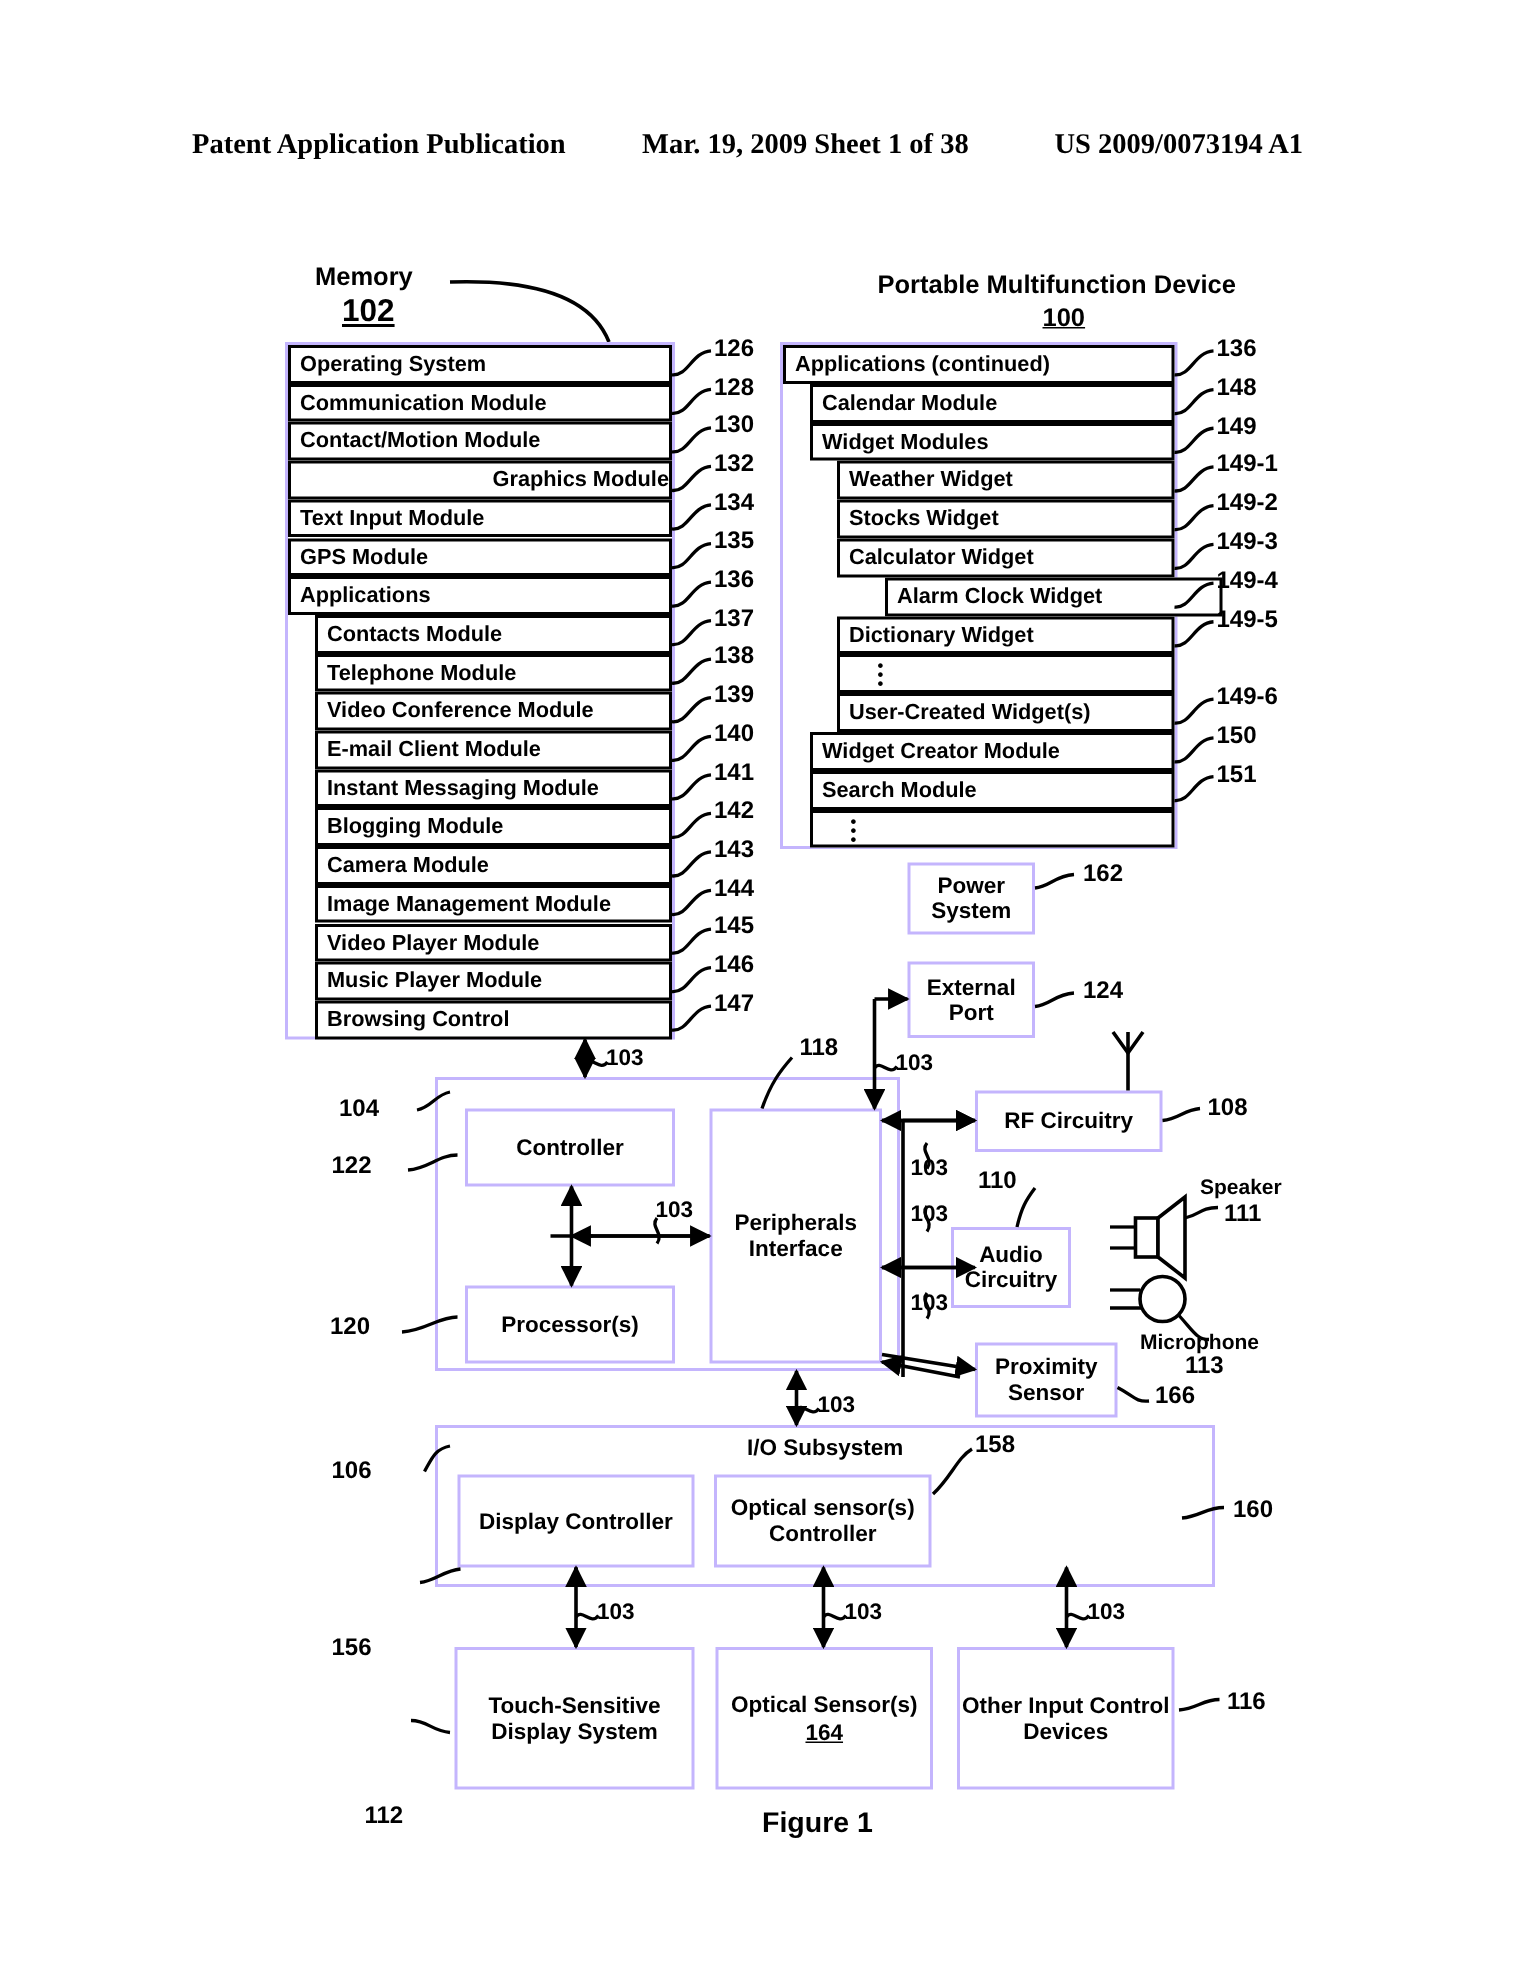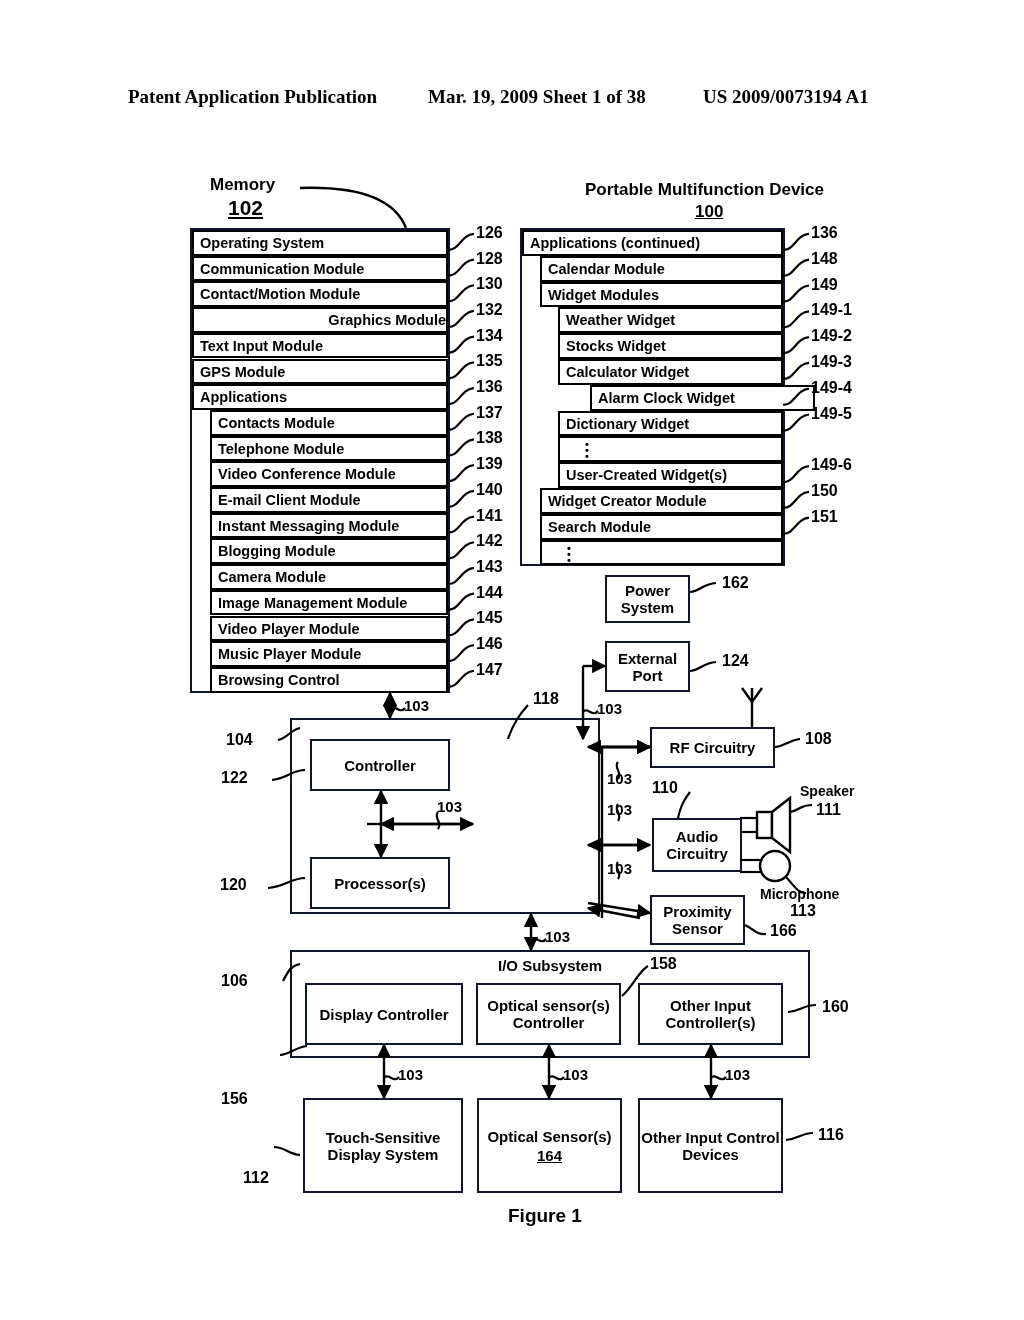--- a/index.html
+++ b/index.html
@@ -12,21 +12,21 @@
   .hdr{position:absolute;left:0;top:86px;width:1024px;
        font-family:"Liberation Serif",serif;font-weight:bold;font-size:19px;}
   .hdr .h1{position:absolute;left:128px;top:0;white-space:nowrap;}
   .hdr .h2{position:absolute;left:428px;top:0;white-space:nowrap;}
   .hdr .h3{position:absolute;left:703px;top:0;white-space:nowrap;}
 
   
   .lbl{position:absolute;font-weight:bold;font-size:15px;white-space:nowrap;}
   .num{position:absolute;font-weight:bold;font-size:16px;white-space:nowrap;}
   .cap{position:absolute;font-weight:bold;font-size:19px;white-space:nowrap;}
-  .box{position:absolute;border:2px solid #0f172a;box-sizing:border-box;background:#fff;}
+  .box{position:absolute;border:2px solid #c4b5fd;box-sizing:border-box;background:#fff;}
   .row{position:absolute;border:2px solid #000;box-sizing:border-box;background:#fff;
        font-weight:bold;font-size:14.5px;line-height:22px;padding-left:6px;
        white-space:nowrap;overflow:hidden;}
   .ctr{display:flex;align-items:center;justify-content:center;text-align:center;
        font-weight:bold;font-size:15px;line-height:17px;}
   .u{text-decoration:underline;}
   .vdots{position:absolute;font-weight:bold;font-size:17px;line-height:5px;
          letter-spacing:0;text-align:center;}
   .vdots span{display:block;}
   svg{position:absolute;left:0;top:0;overflow:visible;}
@@ -177,21 +177,21 @@
   <div class="box ctr" style="left:605px;top:641px;width:85px;height:51px;">
     <span>External Port</span>
   </div>
   <div class="num" style="left:722px;top:652px;">124</div>
 
   <div class="box ctr" style="left:650px;top:727px;width:125px;height:41px;">
     <span>RF Circuitry</span>
   </div>
   <div class="num" style="left:805px;top:730px;">108</div>
 
-  <div class="box ctr" style="left:652px;top:818px;width:90px;height:54px;">
+  <div class="box ctr" style="left:634px;top:818px;width:80px;height:54px;">
     <span>Audio Circuitry</span>
   </div>
   <div class="num" style="left:652px;top:779px;">110</div>
 
   <div class="box ctr" style="left:650px;top:895px;width:95px;height:50px;">
     <span>Proximity Sensor</span>
   </div>
   <div class="num" style="left:770px;top:922px;">166</div>
 
   <svg width="1024" height="1320">
@@ -219,48 +219,48 @@
   <div class="lbl" style="left:760px;top:886px;font-size:14px;">Microphone</div>
   <div class="num" style="left:790px;top:902px;">113</div>
 
   <div class="box" style="left:290px;top:718px;width:310px;height:196px;"></div>
 
   <div class="box ctr" style="left:310px;top:739px;width:140px;height:52px;">
     <span>Controller</span>
   </div>
   <div class="box ctr" style="left:310px;top:857px;width:140px;height:52px;">
     <span>Processor(s)</span>
+  </div>
+  <div class="box ctr" style="left:473px;top:739px;width:115px;height:170px;">
+    <span>Peripherals Interface</span>
   </div>
 
   <div class="num" style="left:226px;top:731px;">104</div>
   <div class="num" style="left:221px;top:769px;">122</div>
   <div class="num" style="left:220px;top:876px;">120</div>
   <div class="num" style="left:533px;top:690px;">118</div>
 
   <div class="box" style="left:290px;top:950px;width:520px;height:108px;"></div>
   <div class="lbl" style="left:480px;top:957px;font-size:15px;margin-left:18px;">I/O Subsystem</div>
   <div class="num" style="left:221px;top:972px;">106</div>
   <div class="num" style="left:221px;top:1046px;margin-top:44px;">156</div>
   <div class="num" style="left:650px;top:955px;">158</div>
   <div class="num" style="left:822px;top:998px;">160</div>
 
   <div class="box ctr" style="left:305px;top:983px;width:158px;height:62px;">
     <span>Display Controller</span>
   </div>
   <div class="box ctr" style="left:476px;top:983px;width:145px;height:62px;">
     <span>Optical sensor(s) Controller</span>
   </div>
-  <div class="box ctr" style="left:638px;top:983px;width:145px;height:62px;">
-    <span>Other Input Controller(s)</span>
-  </div>
 
   <div class="box ctr" style="left:303px;top:1098px;width:160px;height:95px;">
     <span>Touch-Sensitive Display System</span>
   </div>
-  <div class="num" style="left:243px;top:1169px;text-align:right;">112</div>
+  <div class="num" style="left:243px;top:1202px;text-align:right;">112</div>
 
   <div class="box ctr" style="left:477px;top:1098px;width:145px;height:95px;flex-direction:column;">
     <span>Optical Sensor(s)</span>
     <span class="u" style="margin-top:2px;">164</span>
   </div>
 
   <div class="box ctr" style="left:638px;top:1098px;width:145px;height:95px;">
     <span>Other Input Control Devices</span>
   </div>
   <div class="num" style="left:818px;top:1126px;">116</div>

